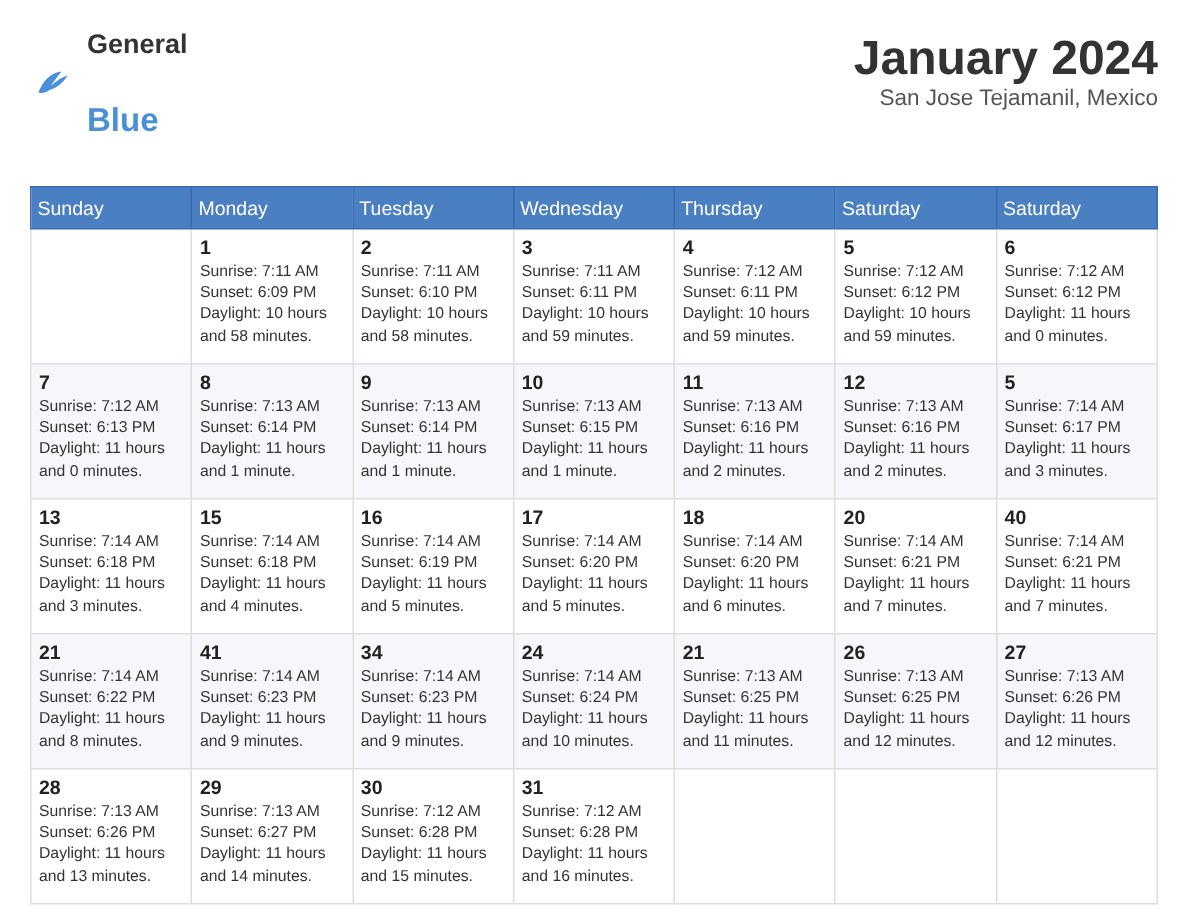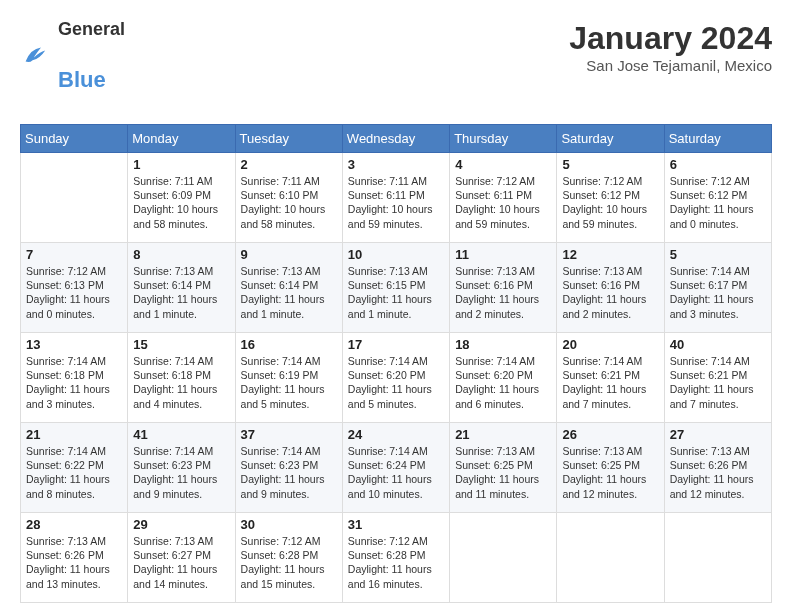--- a/index.html
+++ b/index.html
@@ -220,21 +220,21 @@
       <tr>
         <td>
           <div class="day-num">21</div>
           <div class="day-info">Sunrise: 7:14 AM<br>Sunset: 6:22 PM<br>Daylight: 11 hours<br>and 8 minutes.</div>
         </td>
         <td>
           <div class="day-num">41</div>
           <div class="day-info">Sunrise: 7:14 AM<br>Sunset: 6:23 PM<br>Daylight: 11 hours<br>and 9 minutes.</div>
         </td>
         <td>
-          <div class="day-num">37</div>
+          <div class="day-num">34</div>
           <div class="day-info">Sunrise: 7:14 AM<br>Sunset: 6:23 PM<br>Daylight: 11 hours<br>and 9 minutes.</div>
         </td>
         <td>
           <div class="day-num">24</div>
           <div class="day-info">Sunrise: 7:14 AM<br>Sunset: 6:24 PM<br>Daylight: 11 hours<br>and 10 minutes.</div>
         </td>
         <td>
           <div class="day-num">21</div>
           <div class="day-info">Sunrise: 7:13 AM<br>Sunset: 6:25 PM<br>Daylight: 11 hours<br>and 11 minutes.</div>
         </td>

